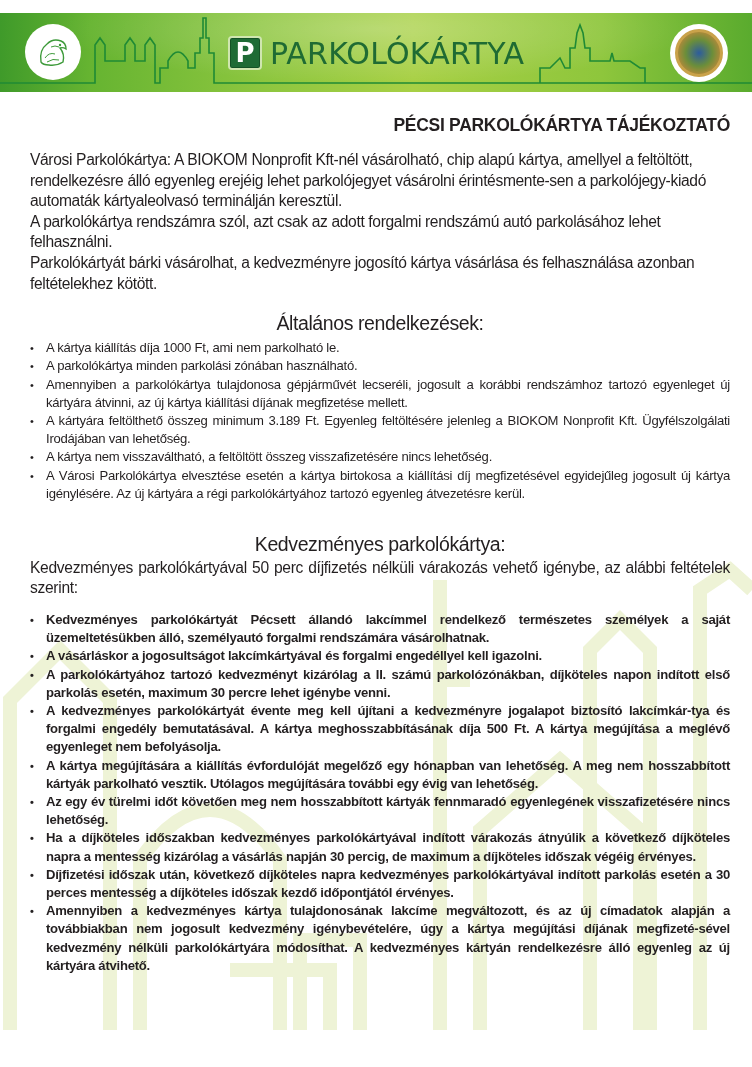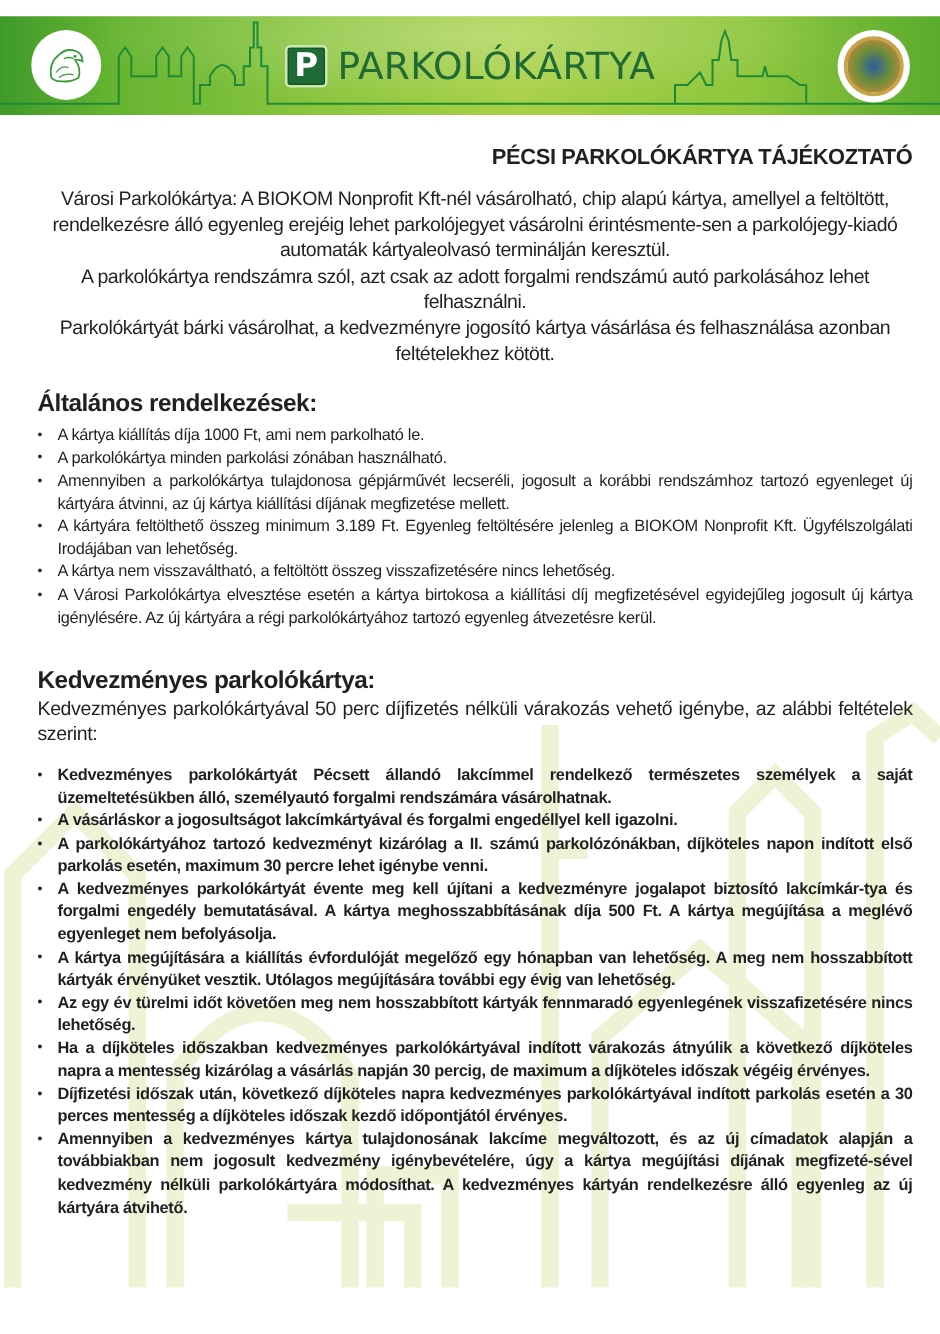--- a/index.html
+++ b/index.html
@@ -27,23 +27,23 @@
     width: 34px; height: 34px; background: #1e6b35; border: 2px solid #cfe6b0; border-radius: 4px;
     color: #ffffff; font-weight: 700; font-size: 26px; display: flex; align-items: center; justify-content: center;
     font-family: "DejaVu Sans", sans-serif; box-shadow: inset 0 0 0 1px #145226;
   }
   .brand-text { font-family: "DejaVu Sans", sans-serif; font-weight: 400; font-size: 30px; color: #1f6b33; letter-spacing: 0.2px; }
 
   .watermark { position: absolute; left: 0; top: 560px; width: 752px; height: 480px; pointer-events: none; }
 
   .content { position: absolute; left: 30px; top: 110px; width: 700px; font-family: "Liberation Sans", sans-serif; }
   .title { text-align: right; font-weight: 700; font-size: 17.5px; letter-spacing: -0.3px; margin-left: -6px; height: 30px; line-height: 30px; }
-  .intro { margin-top: 10px; font-size: 15.6px; line-height: 20.6px; letter-spacing: -0.35px; text-align: center; }
+  .intro { margin-top: 10px; font-size: 15.6px; line-height: 20.6px; letter-spacing: -0.35px; text-align: left; }
   .intro p { margin: 0; }
-  h2 { font-size: 19.5px; font-weight: 700; letter-spacing: -0.4px; margin-top: 16px; line-height: 26px; }
+  h2 { font-size: 19.5px; font-weight: 400; letter-spacing: -0.4px; margin-top: 16px; line-height: 26px; text-align: center; }
   ul { list-style: none; margin-top: 3px; }
   li { position: relative; padding-left: 16px; font-size: 13.1px; line-height: 18.2px; letter-spacing: -0.25px; text-align: justify; }
   li::before { content: "•"; position: absolute; left: 0; top: 0; font-size: 11px; }
   .sub-intro { font-size: 15.6px; line-height: 20.5px; letter-spacing: -0.3px; text-align: justify; margin-top: 1px; }
   .section2 h2 { margin-top: 28px; }
   .section2 ul { margin-top: 12px; font-weight: bold; }
 </style>
 </head>
 <body>
 
@@ -104,20 +104,20 @@
   </div>
 
   <div class="section2">
     <h2>Kedvezményes parkolókártya:</h2>
     <div class="sub-intro">Kedvezményes parkolókártyával 50 perc díjfizetés nélküli várakozás vehető igénybe, az alábbi feltételek szerint:</div>
     <ul>
       <li>Kedvezményes parkolókártyát Pécsett állandó lakcímmel rendelkező természetes személyek a saját üzemeltetésükben álló, személyautó forgalmi rendszámára vásárolhatnak.</li>
       <li>A vásárláskor a jogosultságot lakcímkártyával és forgalmi engedéllyel kell igazolni.</li>
       <li>A parkolókártyához tartozó kedvezményt kizárólag a II. számú parkolózónákban, díjköteles napon indított első parkolás esetén, maximum 30 percre lehet igénybe venni.</li>
       <li>A kedvezményes parkolókártyát évente meg kell újítani a kedvezményre jogalapot biztosító lakcímkár-tya és forgalmi engedély bemutatásával. A kártya meghosszabbításának díja 500 Ft. A kártya megújítása a meglévő egyenleget nem befolyásolja.</li>
-      <li>A kártya megújítására a kiállítás évfordulóját megelőző egy hónapban van lehetőség. A meg nem hosszabbított kártyák érvényüket vesztik. Utólagos megújítására további egy évig van lehetőség.</li>
+      <li>A kártya megújítására a kiállítás évfordulóját megelőző egy hónapban van lehetőség. A meg nem hosszabbított kártyák parkolható vesztik. Utólagos megújítására további egy évig van lehetőség.</li>
       <li>Az egy év türelmi időt követően meg nem hosszabbított kártyák fennmaradó egyenlegének visszafizetésére nincs lehetőség.</li>
       <li>Ha a díjköteles időszakban kedvezményes parkolókártyával indított várakozás átnyúlik a következő díjköteles napra a mentesség kizárólag a vásárlás napján 30 percig, de maximum a díjköteles időszak végéig érvényes.</li>
       <li>Díjfizetési időszak után, következő díjköteles napra kedvezményes parkolókártyával indított parkolás esetén a 30 perces mentesség a díjköteles időszak kezdő időpontjától érvényes.</li>
       <li>Amennyiben a kedvezményes kártya tulajdonosának lakcíme megváltozott, és az új címadatok alapján a továbbiakban nem jogosult kedvezmény igénybevételére, úgy a kártya megújítási díjának megfizeté-sével kedvezmény nélküli parkolókártyára módosíthat. A kedvezményes kártyán rendelkezésre álló egyenleg az új kártyára átvihető.</li>
     </ul>
   </div>
 </div>
 
 </body></html>

